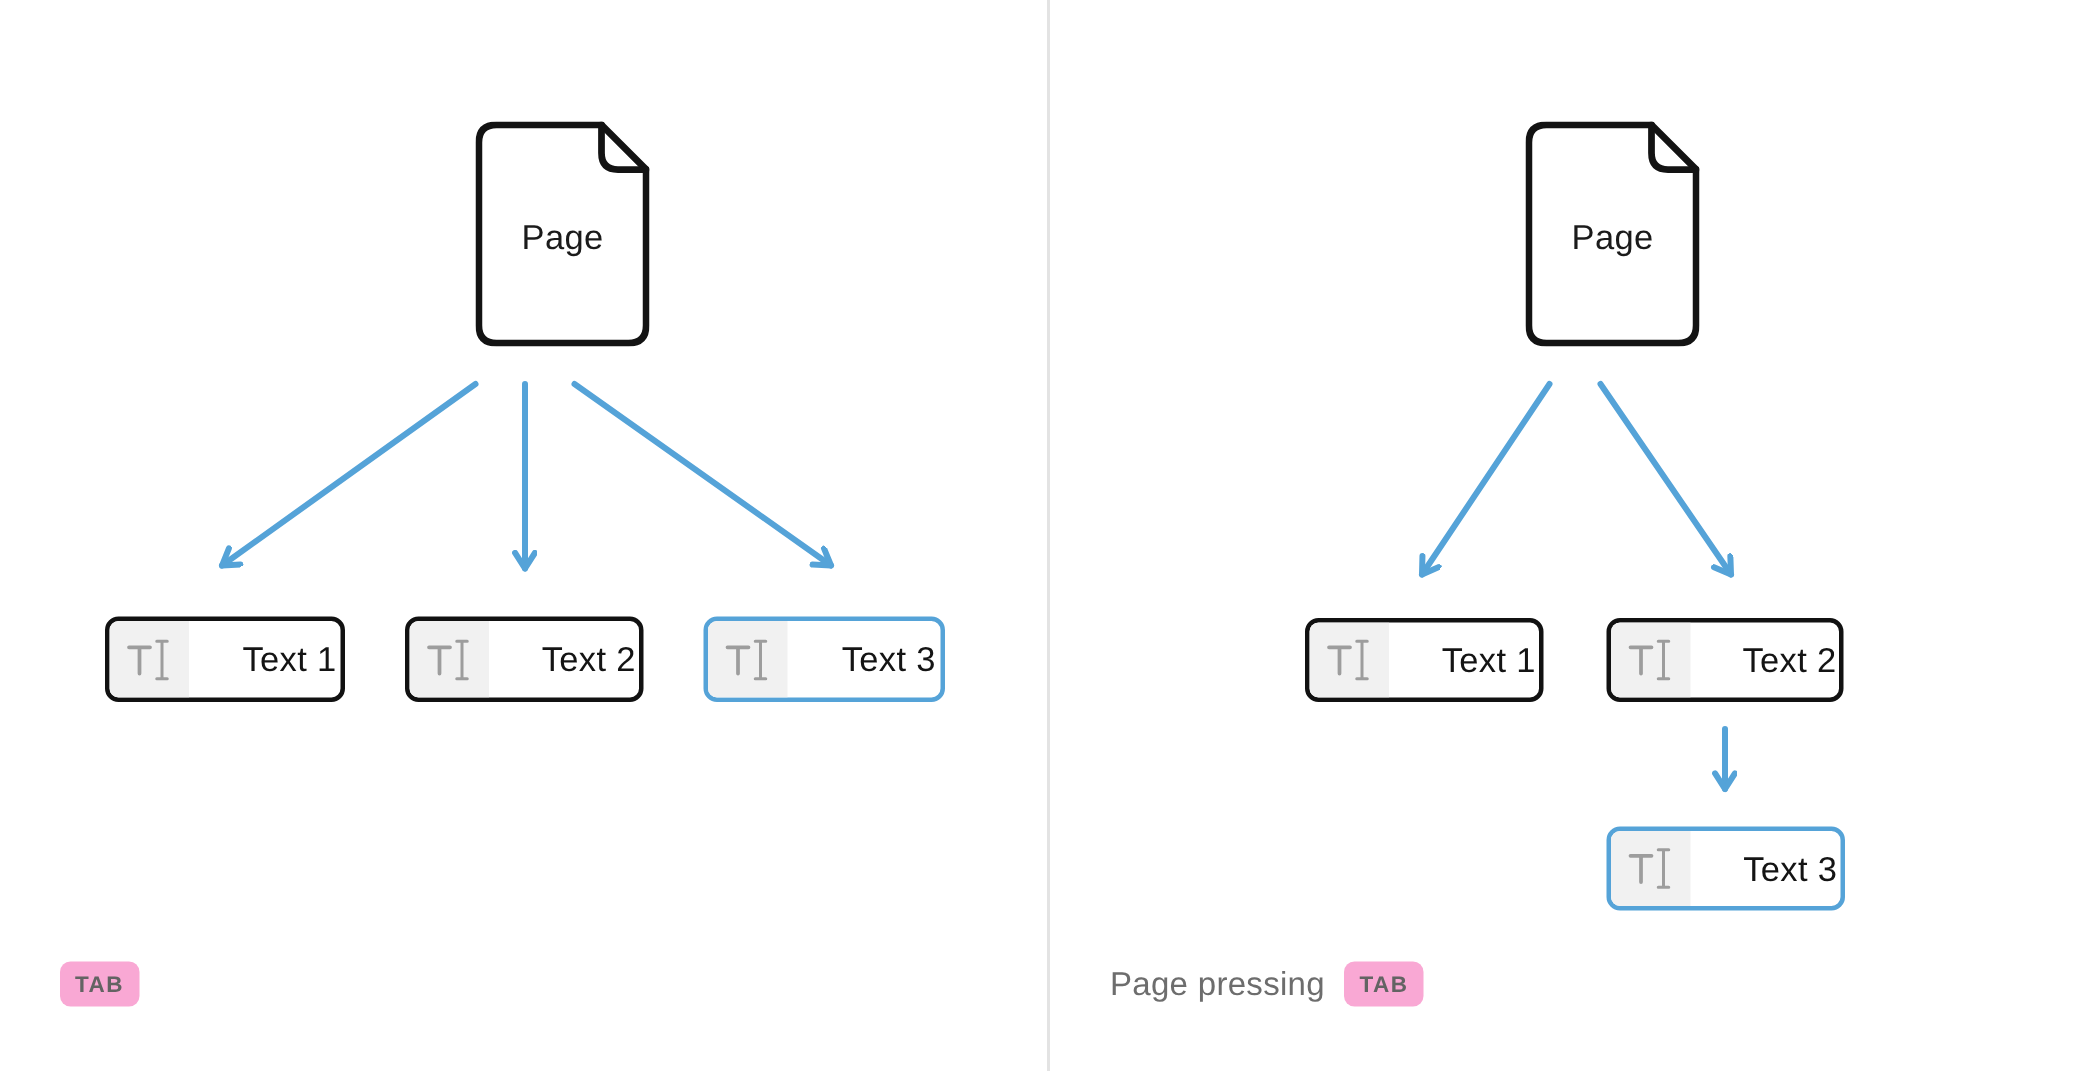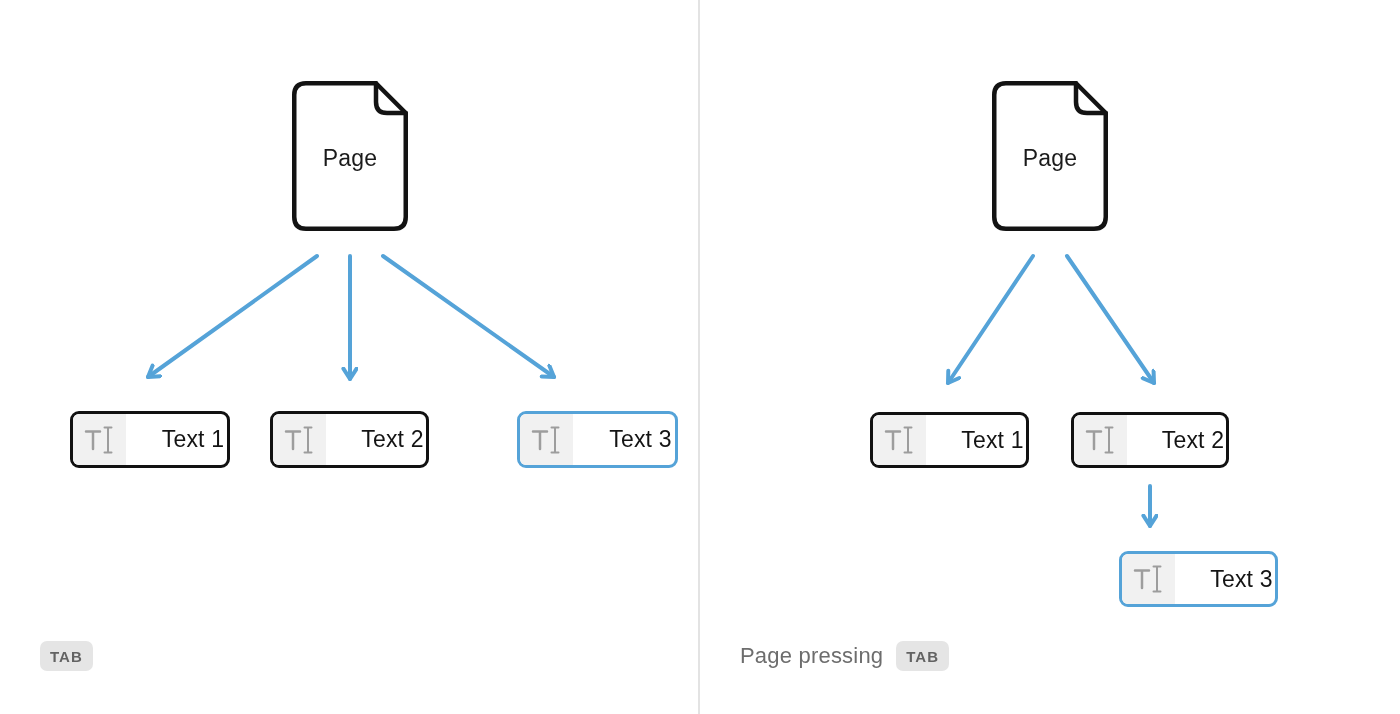--- a/index.html
+++ b/index.html
@@ -3,53 +3,53 @@
 <meta charset="utf-8">
 <style>
   html,body{margin:0;padding:0;background:#fff;}
   .stage{
     position:relative;width:1400px;height:714px;background:#ffffff;
     font-family:"Liberation Sans",sans-serif;overflow:hidden;
   }
   .divider{position:absolute;left:698px;top:0;width:2px;height:714px;background:#e3e3e3;}
 
   
-  .page-node{position:absolute;width:116px;height:150px;}
+  .page-node{position:absolute;width:116px;height:150px;margin-left:25px;}
   .page-node svg{position:absolute;left:0;top:0;}
   .page-label{
     position:absolute;inset:0;display:flex;align-items:center;justify-content:center;
     padding-top:4px;font-size:23px;color:#1b1b1b;letter-spacing:.2px;
   }
 
   
   .arrows{position:absolute;left:0;top:0;pointer-events:none;}
 
   
   .tblock{
     position:absolute;box-sizing:border-box;background:#fff;
     border:3.5px solid #111111;border-radius:9px;
     display:flex;align-items:stretch;overflow:hidden;
   }
-  .tblock.hl{border-color:#55A3D8;margin-left:48px;}
+  .tblock.hl{border-color:#55A3D8;}
   .chip{
     flex:none;width:53px;background:#f1f1f1;
     display:flex;align-items:center;justify-content:center;
   }
   .blabel{
     flex:1;display:flex;align-items:center;justify-content:center;
     font-size:23px;color:#141414;letter-spacing:.2px;padding-left:33px;
   }
 
   
   .caption{
     position:absolute;display:flex;align-items:center;gap:13px;
     font-size:22px;color:#6d6d6d;letter-spacing:.2px;
   }
   .key{
-    background:#e5e5e5;border-radius:7px;padding:5px 10px 4px;
+    background:#f9a8d4;border-radius:7px;padding:5px 10px 4px;
     font-size:15px;font-weight:700;letter-spacing:1px;color:#636363;line-height:1.4;
   }
 </style>
 </head>
 <body>
 
 <div class="stage">
 
   <div class="divider"></div>
 

